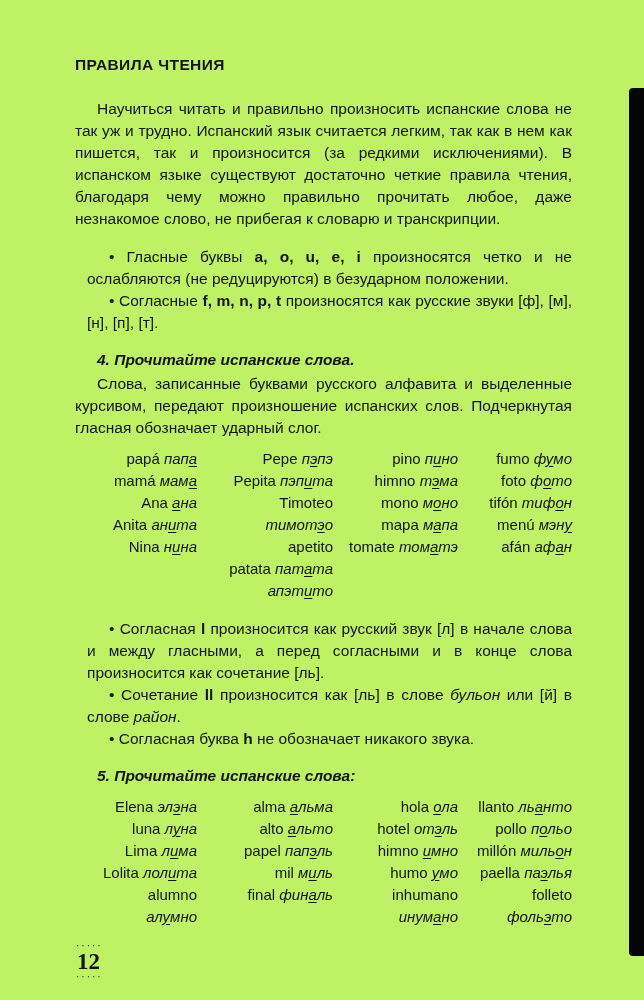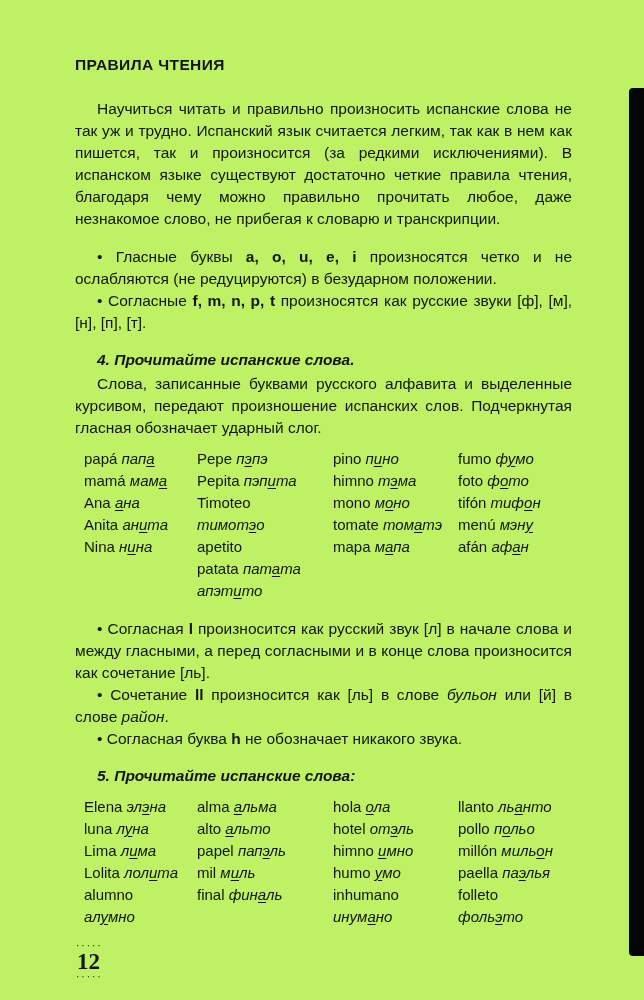--- a/index.html
+++ b/index.html
@@ -17,35 +17,35 @@
     background:#050505;
     border-radius:4px 0 0 4px;
   }
   .content { position:absolute; left:75px; top:56px; width:497px; }
 
   h1.title { font-size:15.5px; font-weight:bold; letter-spacing:.4px; margin-bottom:24px; }
 
   p { font-size:15.5px; line-height:22px; text-align:justify; }
   .indent { text-indent:22px; }
 
-  .bullet-group { margin-top:16px; }
+  .bullet-group { margin-top:16px;margin-left:12px; }
 
   .ex-heading {
     font-weight:bold; font-style:italic;
     text-indent:22px;
     margin-top:15px; margin-bottom:2px;
   }
 
   .words { display:flex; padding-left:9px; margin-top:9px; }
   .wcol { font-size:15px; line-height:22px; }
   .wcol:nth-child(1){ width:113px; }
   .wcol:nth-child(2){ width:136px; }
   .wcol:nth-child(3){ width:125px; }
   .wcol:nth-child(4){ flex:1; }
-  .wline { white-space:nowrap; }
+  .wline { white-space:nowrap;text-align:right; }
 
   .es { font-style:normal; }
   .tr { font-style:italic; }
   .u  { text-decoration:underline; text-underline-offset:2px; }
   .b  { font-weight:bold; }
   .i  { font-style:italic; }
 
   .pagenum { margin-top:14px; margin-left:1px; width:34px; text-align:left; }
   .dots { font-size:10px; line-height:8px; letter-spacing:2px; color:#222; }
   .num  { font-family:"Liberation Serif","DejaVu Serif",serif;
@@ -84,22 +84,22 @@
           <div class="wline"><span class="es">Timoteo</span></div>
           <div class="wline"><span class="tr"><span>тимот</span><span class="u">э</span><span>о</span></span></div>
           <div class="wline"><span class="es">apetito</span></div>
           <div class="wline"><span class="es">patata</span> <span class="tr"><span>пат</span><span class="u">а</span><span>та</span></span></div>
           <div class="wline"><span class="tr"><span>апэт</span><span class="u">и</span><span>то</span></span></div>
         </div>
         <div class="wcol">
           <div class="wline"><span class="es">pino</span> <span class="tr"><span>п</span><span class="u">и</span><span>но</span></span></div>
           <div class="wline"><span class="es">himno</span> <span class="tr"><span>т</span><span class="u">э</span><span>ма</span></span></div>
           <div class="wline"><span class="es">mono</span> <span class="tr"><span>м</span><span class="u">о</span><span>но</span></span></div>
+          <div class="wline"><span class="es">mapa</span> <span class="tr"><span>м</span><span class="u">а</span><span>па</span></span></div>
           <div class="wline"><span class="es">tomate</span> <span class="tr"><span>том</span><span class="u">а</span><span>тэ</span></span></div>
-          <div class="wline"><span class="es">mapa</span> <span class="tr"><span>м</span><span class="u">а</span><span>па</span></span></div>
         </div>
         <div class="wcol">
           <div class="wline"><span class="es">fumo</span> <span class="tr"><span>ф</span><span class="u">у</span><span>мо</span></span></div>
           <div class="wline"><span class="es">foto</span> <span class="tr"><span>ф</span><span class="u">о</span><span>то</span></span></div>
           <div class="wline"><span class="es">tifón</span> <span class="tr"><span>тиф</span><span class="u">о</span><span>н</span></span></div>
           <div class="wline"><span class="es">menú</span> <span class="tr"><span>мэн</span><span class="u">у</span></span></div>
           <div class="wline"><span class="es">afán</span> <span class="tr"><span>аф</span><span class="u">а</span><span>н</span></span></div>
         </div>
       </div>
 

